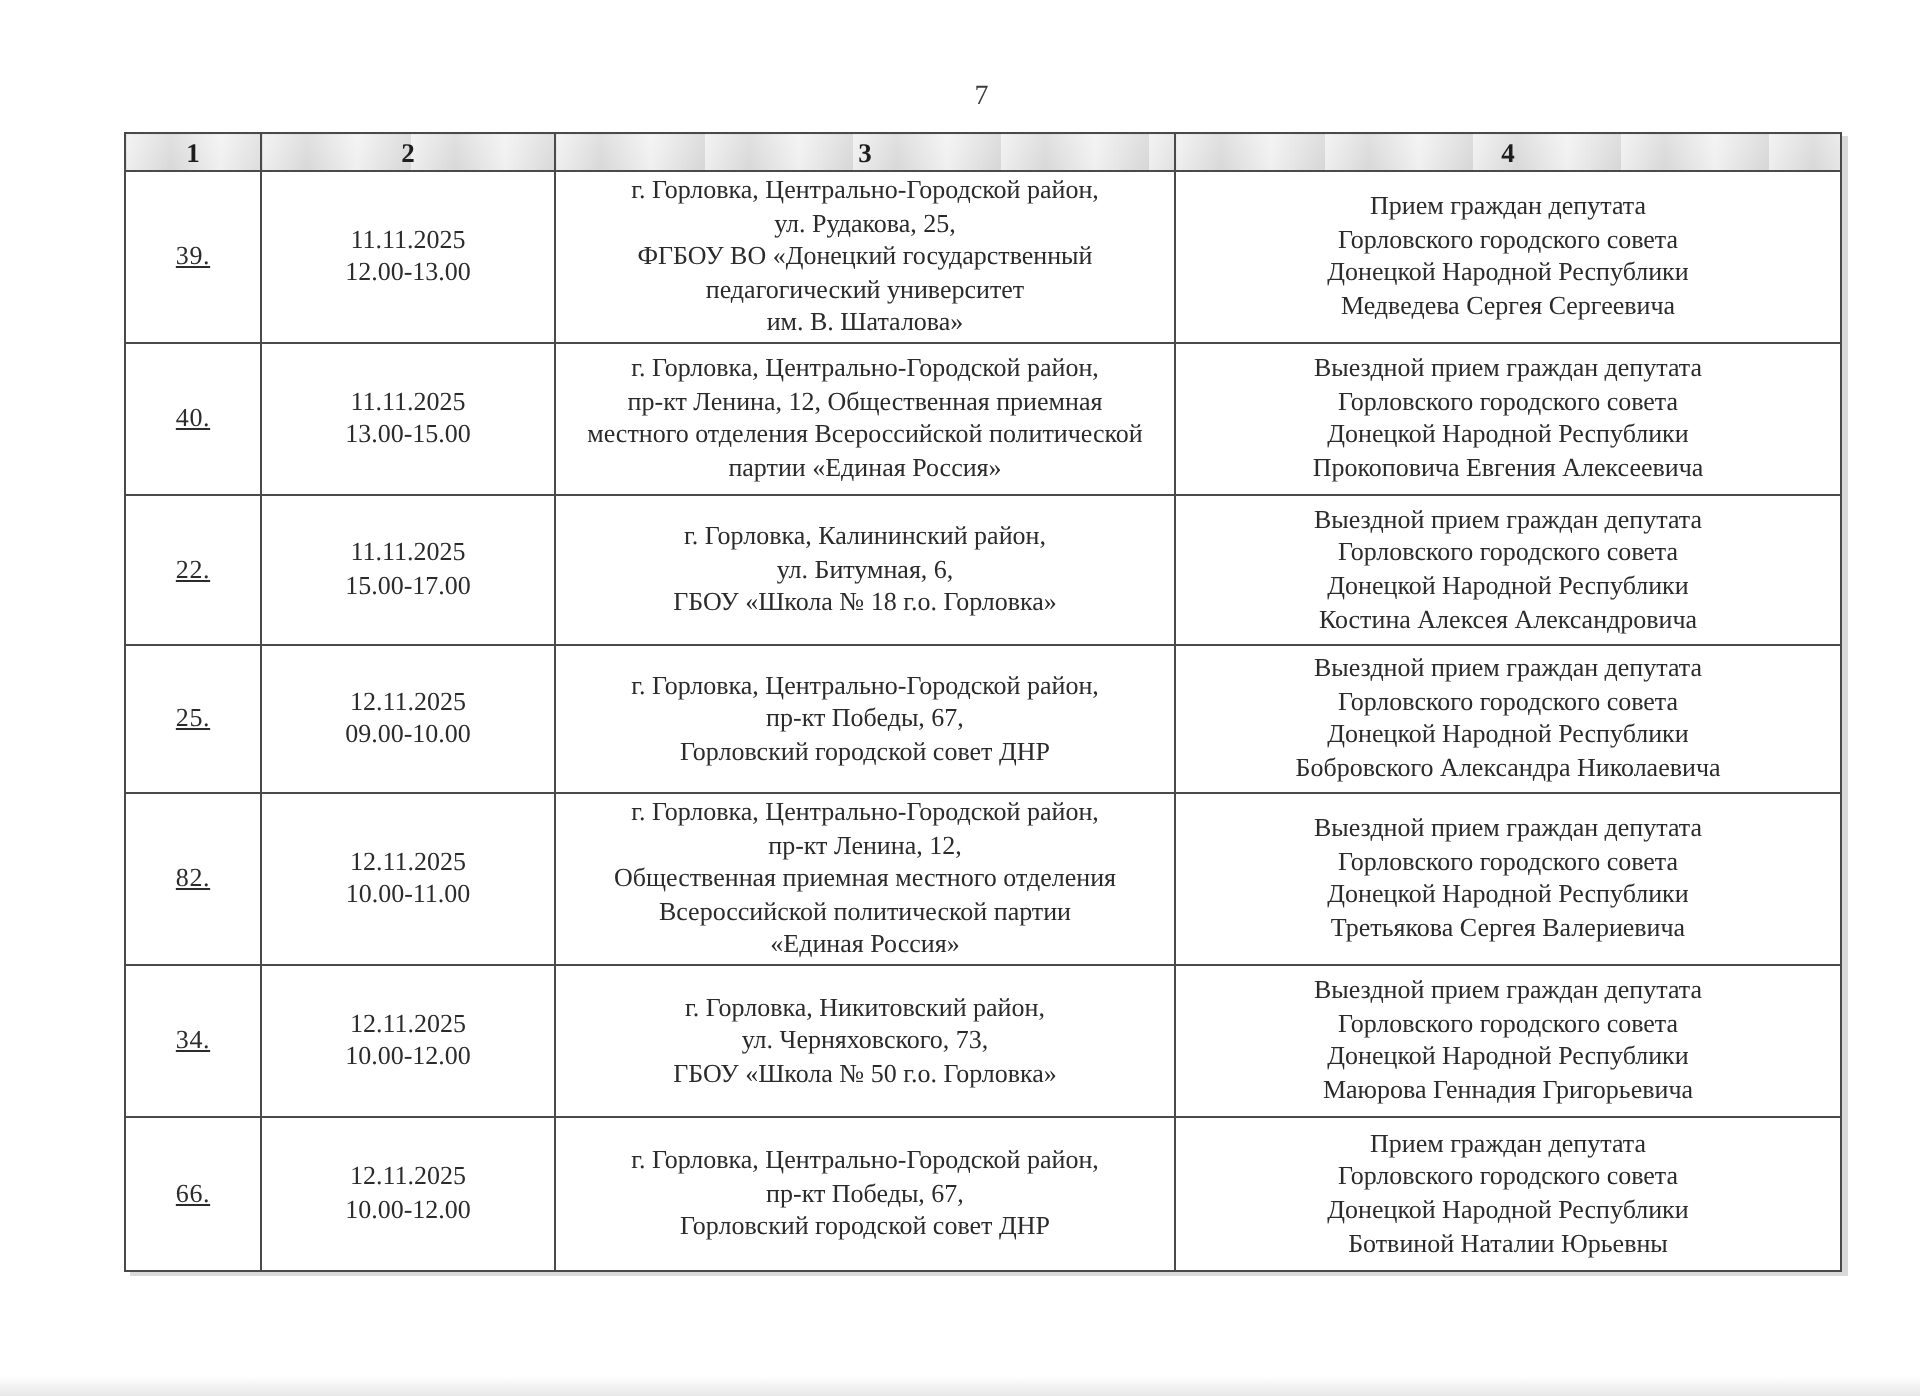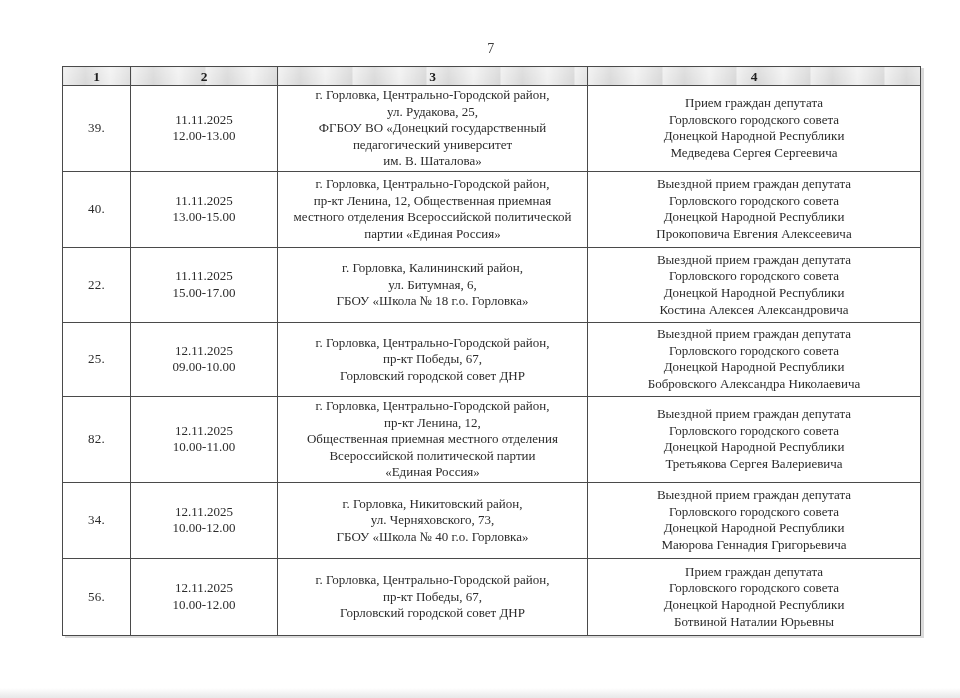--- a/index.html
+++ b/index.html
@@ -77,21 +77,21 @@
   
   tbody tr:nth-child(1) { height: 84px; }
   tbody tr:nth-child(2) { height: 76px; }
   tbody tr:nth-child(3) { height: 75px; }
   tbody tr:nth-child(4) { height: 74px; }
   tbody tr:nth-child(5) { height: 86px; }
   tbody tr:nth-child(6) { height: 76px; }
   tbody tr:nth-child(7) { height: 77px; }
 
   td.multiline { white-space: pre-line; }
-  td.num { letter-spacing: 0.3px; }
+  td.num { letter-spacing: 0.3px; text-decoration: underline; }
 
   
   .scan-shadow-bottom {
     position: absolute;
     left: 0;
     bottom: 0;
     width: 960px;
     height: 10px;
     background: linear-gradient(rgba(0,0,0,0) 0%, rgba(90,90,95,0.10) 70%, rgba(90,90,95,0.14) 100%);
     pointer-events: none;
@@ -184,28 +184,28 @@
 Горловского городского совета
 Донецкой Народной Республики
 Третьякова Сергея Валериевича</td>
       </tr>
       <tr>
         <td class="num">34.</td>
         <td class="multiline">12.11.2025
 10.00-12.00</td>
         <td class="multiline">г. Горловка, Никитовский район,
 ул. Черняховского, 73,
-ГБОУ «Школа № 40 г.о. Горловка»</td>
+ГБОУ «Школа № 50 г.о. Горловка»</td>
         <td class="multiline">Выездной прием граждан депутата
 Горловского городского совета
 Донецкой Народной Республики
 Маюрова Геннадия Григорьевича</td>
       </tr>
       <tr>
-        <td class="num">56.</td>
+        <td class="num">66.</td>
         <td class="multiline">12.11.2025
 10.00-12.00</td>
         <td class="multiline">г. Горловка, Центрально-Городской район,
 пр-кт Победы, 67,
 Горловский городской совет ДНР</td>
         <td class="multiline">Прием граждан депутата
 Горловского городского совета
 Донецкой Народной Республики
 Ботвиной Наталии Юрьевны</td>
       </tr>

